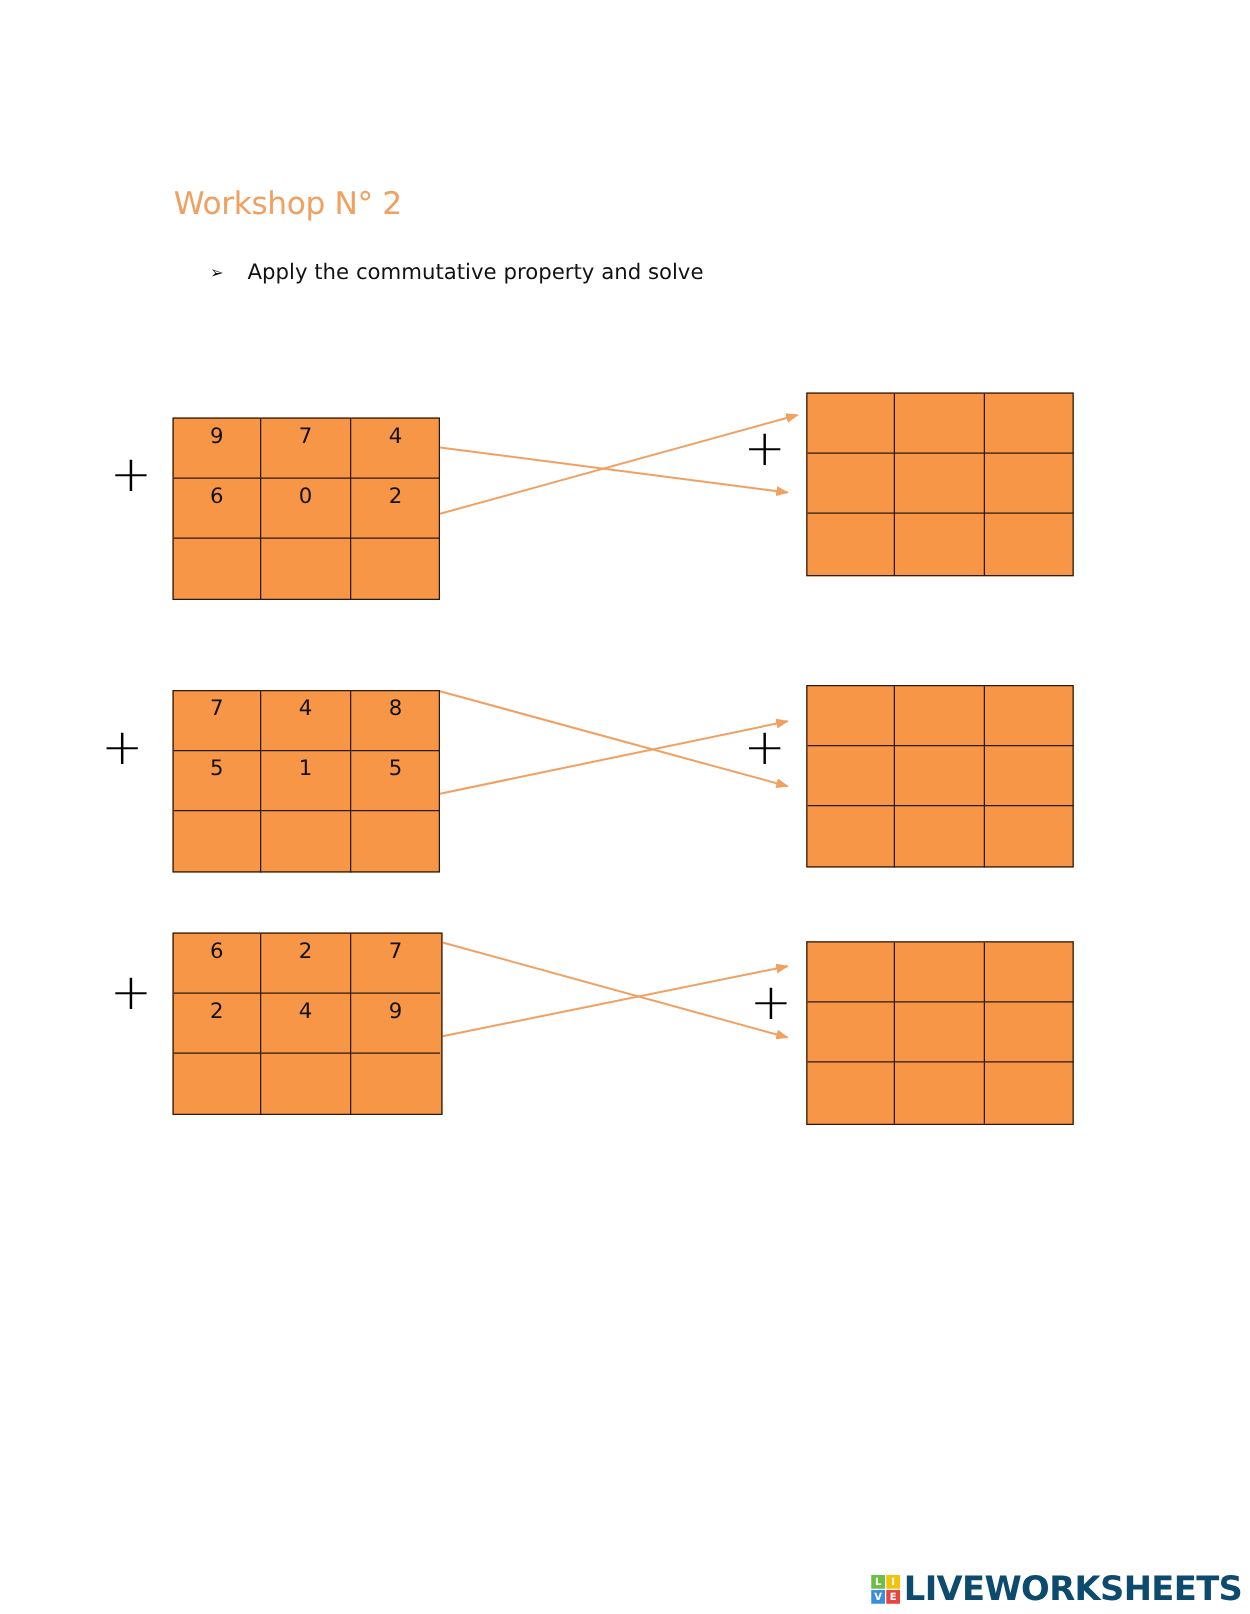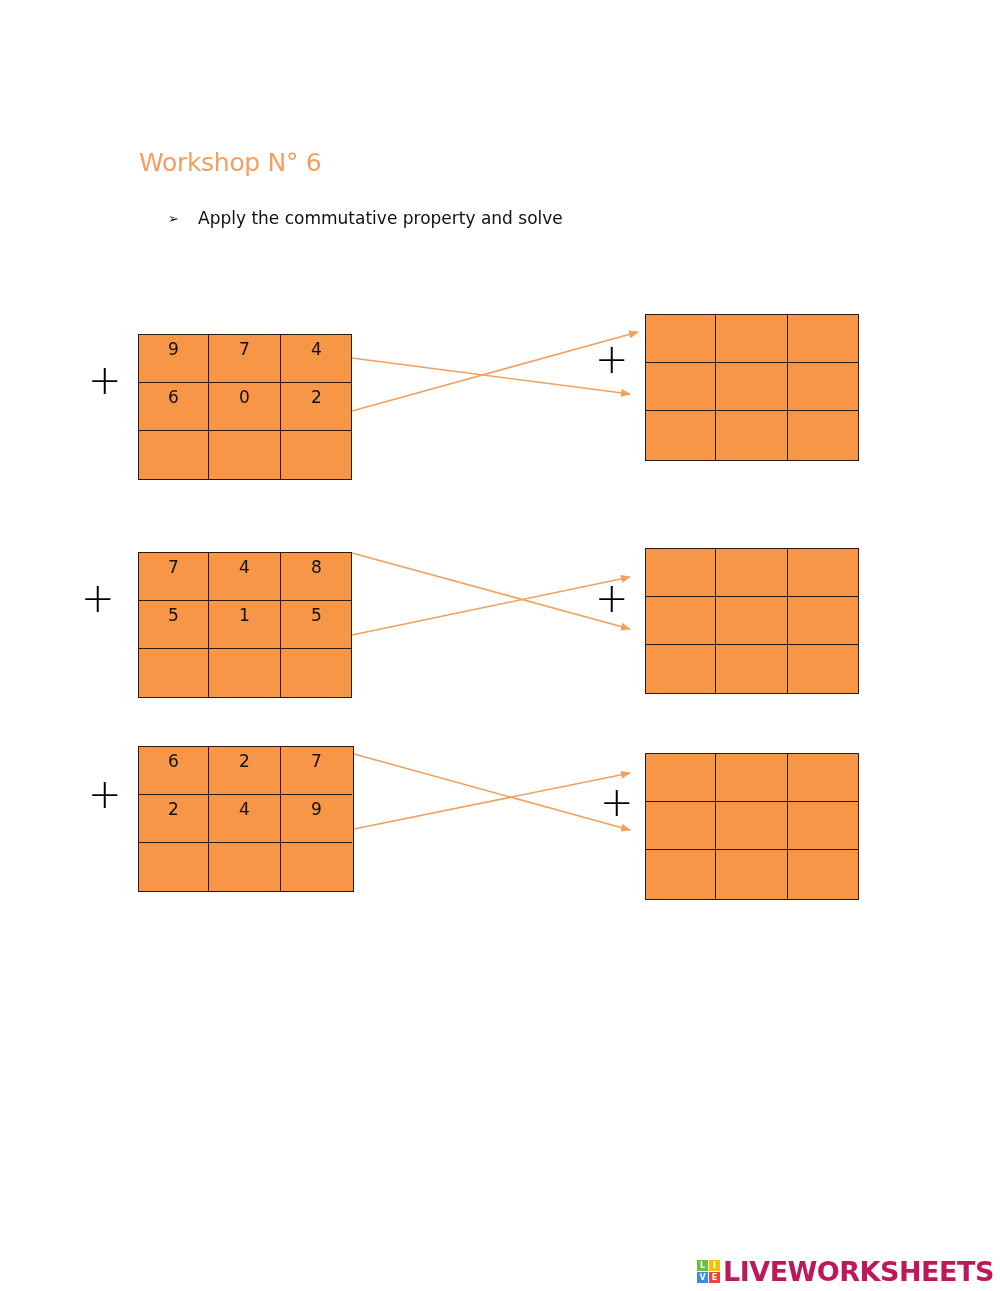--- a/index.html
+++ b/index.html
@@ -22,26 +22,26 @@
                   outline: none; text-align: center; font-size: 17px; }
     .plus { position: absolute; font-size: 40px; line-height: 40px; color: #000;
             font-family: "DejaVu Sans", sans-serif; font-weight: 300; }
     svg.arrows { position: absolute; left: 0; top: 0; pointer-events: none; }
     .logo { position: absolute; left: 697px; top: 1256px; display: flex; align-items: center; }
     .logo .blocks { display: grid; grid-template-columns: 11px 11px; grid-template-rows: 11px 11px;
                     gap: 1px; margin-right: 3px; }
     .logo .blk { font-size: 8px; color: #fff; font-weight: bold; text-align: center; line-height: 11px;
                  font-family: "DejaVu Sans", sans-serif; }
     .logo .word { font-family: "DejaVu Sans", sans-serif; font-weight: bold; font-size: 27px;
-                  color: #be185d; letter-spacing: -0.5px; }
+                  color: #0c4a6e; letter-spacing: -0.5px; }
   </style>
 </head>
 <body>
 
-<div class="title">Workshop N° 6</div>
+<div class="title">Workshop N° 2</div>
 
 <div class="instruction">
   <span class="bullet">➢</span>
   <span>Apply the commutative property and solve</span>
 </div>
 
 <svg class="arrows" width="1000" height="1291">
   <defs>
     <marker id="ah" markerWidth="10" markerHeight="8" refX="9" refY="4" orient="auto" markerUnits="userSpaceOnUse">
       <path d="M0,0 L10,4 L0,8 Z" fill="#F0A060"></path>

